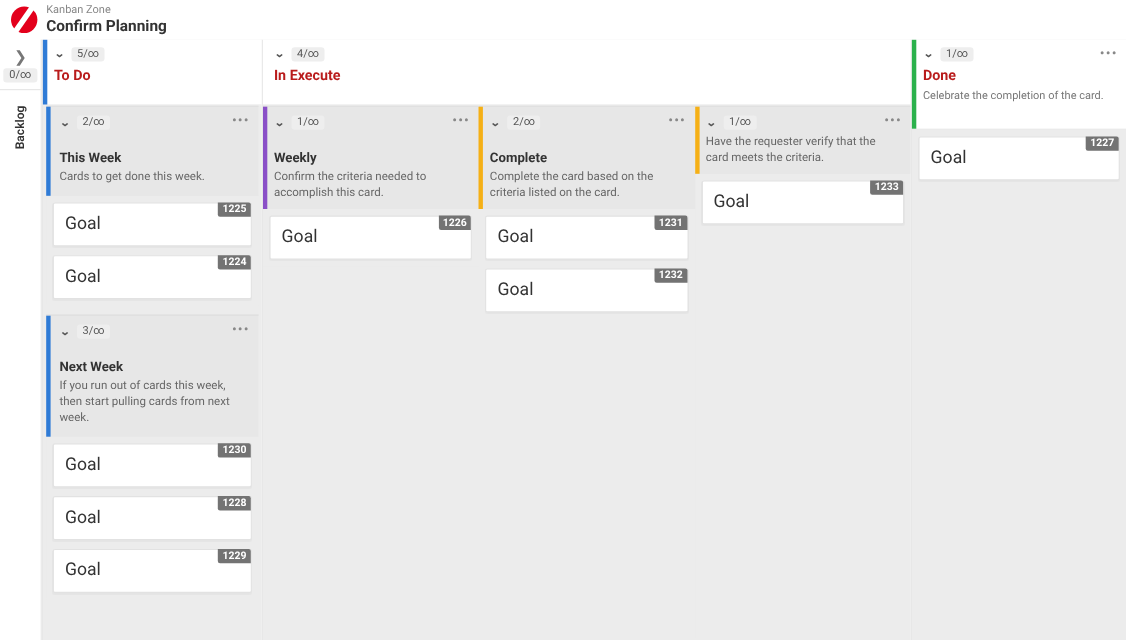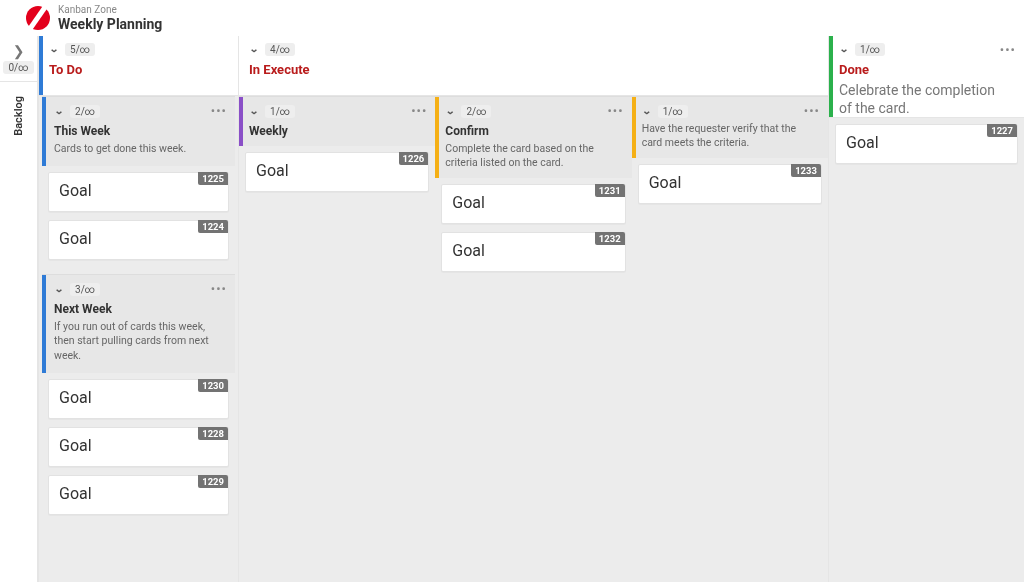--- a/index.html
+++ b/index.html
@@ -9,21 +9,21 @@
       color: #333;
       background:#fff;
       width:1024px;
       height:582px;
       overflow:hidden;
     }
     .app-header{
       display:flex;
       align-items:center;
       height:36px;
-      padding:0 26px;
+      padding:0 10px;
       background:#fff;
     }
     .logo{
       width:24px;height:24px;
       position:relative;
       margin-right:8px;
     }
     .logo-circle{
       width:24px;height:24px;border-radius:50%;
       background:#e3001c;
@@ -115,21 +115,21 @@
     }
     .col-title{
       font-size:13px;font-weight:700;color:#b91c1c;
       margin-top:6px;
     }
     .ellipsis{
       position:absolute;right:8px;top:6px;
       color:#888;font-size:13px;letter-spacing:1px;
     }
     .col-desc{
-      font-size:14px;color:#777;margin-top:4px;line-height:1.3;
+      font-size:10px;color:#777;margin-top:4px;line-height:1.3;
     }
     .lanes{
       flex:1;
       background:#ececec;
       display:flex;
       flex-direction:column;
       gap:0;
       padding:0 3px;
       overflow:hidden;
     }
@@ -146,21 +146,21 @@
       background:#e7e7e7;
       border-top:1px solid #ddd;
     }
     .lane-head .stripe{
       position:absolute;left:0;top:0;bottom:0;width:4px;
     }
     .stripe.lblue{background:#2f7bd6;}
     .stripe.purple{background:#8a4fc7;}
     .stripe.orange{background:#f5b016;}
     .lane-title{
-      font-size:12px;font-weight:700;color:#333;margin-top:6px;
+      font-size:12px;font-weight:700;color:#333;margin-top:18px;
     }
     .lane-desc{
       font-size:10.5px;color:#666;margin-top:4px;line-height:1.35;
       max-width:170px;
     }
     .cards{
       padding:6px;
       display:flex;flex-direction:column;gap:8px;
       background:#ececec;
     }
@@ -200,21 +200,21 @@
 </head>
 <body>
 
 <div class="app-header">
   <div class="logo">
     <div class="logo-circle"></div>
       <div class="logo-gap"></div>
   </div>
   <div class="app-titlewrap">
     <div class="app-subtitle">Kanban Zone</div>
-    <div class="app-title">Weekly Planning</div>
+    <div class="app-title">Confirm Planning</div>
   </div>
 </div>
 
 <div class="board-area">
 
   <div class="backlog-strip">
     <div class="backlog-top">
       <span class="chev-right">❯</span>
       <span class="wip-badge">0/∞</span>
     </div>
@@ -298,38 +298,39 @@
 
         <div class="lane">
           <div class="lane-head">
             <div class="stripe purple"></div>
             <div class="head-row">
               <span class="chev-down">⌄</span>
               <span class="wip-badge">1/∞</span>
             </div>
             <span class="ellipsis">•••</span>
             <div class="lane-title">Weekly</div>
+            <div class="lane-desc">Confirm the criteria needed to accomplish this card.</div>
           </div>
           <div class="cards">
             <div class="card">
               <span class="label">Goal</span>
               <span class="tag">1226</span>
             </div>
           </div>
         </div>
 
         <div class="lane">
           <div class="lane-head">
             <div class="stripe orange"></div>
             <div class="head-row">
               <span class="chev-down">⌄</span>
               <span class="wip-badge">2/∞</span>
             </div>
             <span class="ellipsis">•••</span>
-            <div class="lane-title">Confirm</div>
+            <div class="lane-title">Complete</div>
             <div class="lane-desc">Complete the card based on the criteria listed on the card.</div>
           </div>
           <div class="cards">
             <div class="card">
               <span class="label">Goal</span>
               <span class="tag">1231</span>
             </div>
             <div class="card">
               <span class="label">Goal</span>
               <span class="tag">1232</span>

